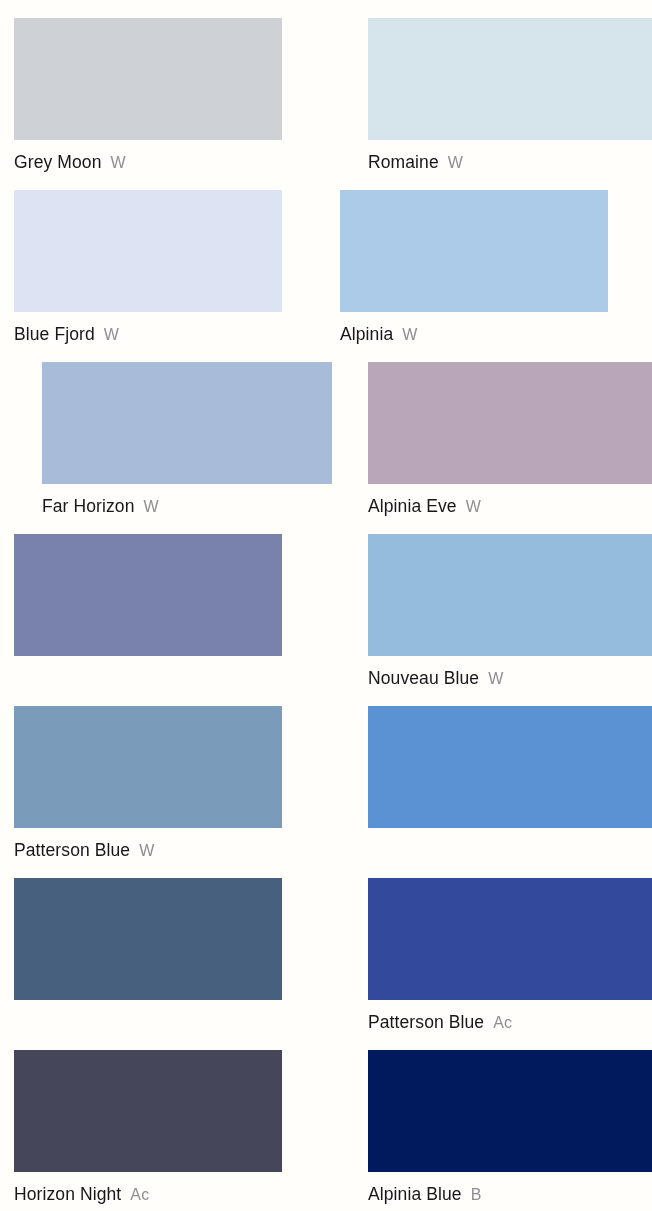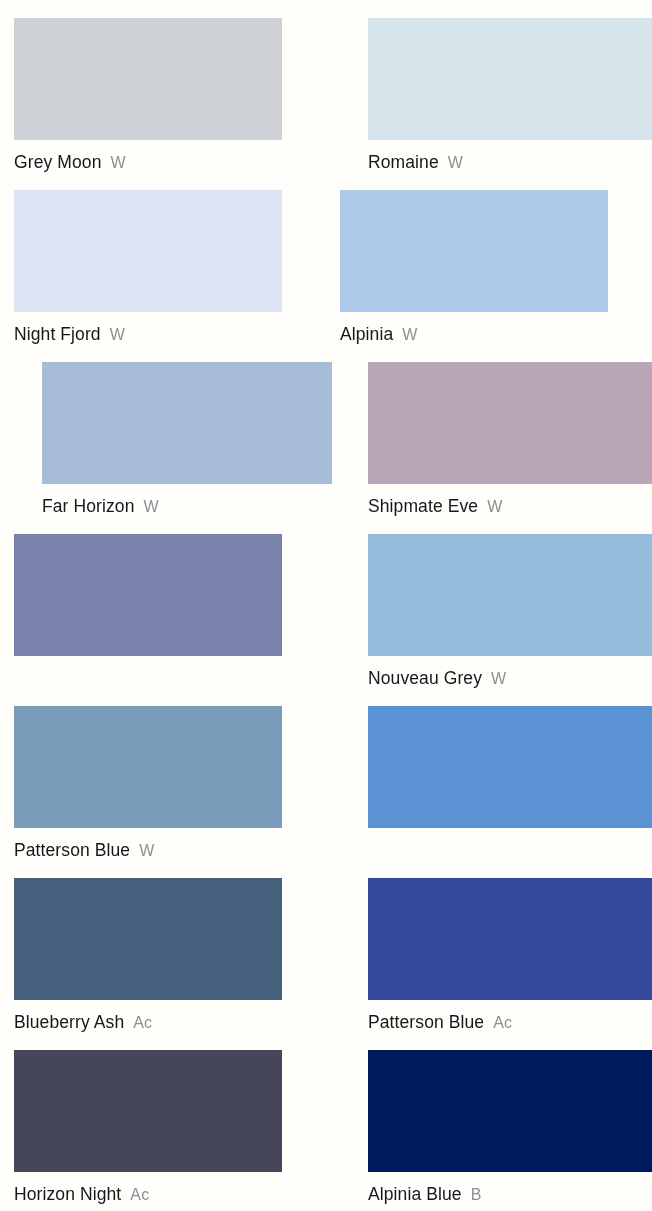--- a/index.html
+++ b/index.html
@@ -85,72 +85,69 @@
     <div class="swatch-cell col-right">
       <div class="swatch-chip" style="background-color:#d6e5ec;"></div>
       <div class="swatch-caption">
         <span class="swatch-name">Romaine</span><span class="swatch-code">W</span>
       </div>
     </div>
 
     <div class="swatch-cell col-left">
       <div class="swatch-chip" style="background-color:#dce3f2;"></div>
       <div class="swatch-caption">
-        <span class="swatch-name">Night Fjord</span><span class="swatch-code">W</span>
+        <span class="swatch-name">Blue Fjord</span><span class="swatch-code">W</span>
       </div>
     </div>
 
     <div class="swatch-cell col-left">
       <div class="swatch-chip" style="background-color:#abcbe8;"></div>
       <div class="swatch-caption">
         <span class="swatch-name">Alpinia</span><span class="swatch-code">W</span>
       </div>
     </div>
 
     <div class="swatch-cell col-right">
       <div class="swatch-chip" style="background-color:#a8bbd8;"></div>
       <div class="swatch-caption">
         <span class="swatch-name">Far Horizon</span><span class="swatch-code">W</span>
       </div>
     </div>
 
     <div class="swatch-cell col-right">
       <div class="swatch-chip" style="background-color:#b9a7b9;"></div>
       <div class="swatch-caption">
-        <span class="swatch-name">Shipmate Eve</span><span class="swatch-code">W</span>
+        <span class="swatch-name">Alpinia Eve</span><span class="swatch-code">W</span>
       </div>
     </div>
 
     <div class="swatch-cell col-left">
       <div class="swatch-chip" style="background-color:#7982ab;"></div>
     </div>
 
     <div class="swatch-cell col-right">
       <div class="swatch-chip" style="background-color:#96bcdd;"></div>
       <div class="swatch-caption">
-        <span class="swatch-name">Nouveau Grey</span><span class="swatch-code">W</span>
+        <span class="swatch-name">Nouveau Blue</span><span class="swatch-code">W</span>
       </div>
     </div>
 
     <div class="swatch-cell col-left">
       <div class="swatch-chip" style="background-color:#7b9bba;"></div>
       <div class="swatch-caption">
         <span class="swatch-name">Patterson Blue</span><span class="swatch-code">W</span>
       </div>
     </div>
 
     <div class="swatch-cell col-right">
       <div class="swatch-chip" style="background-color:#5b92d4;"></div>
     </div>
 
     <div class="swatch-cell col-left">
       <div class="swatch-chip" style="background-color:#47607d;"></div>
-      <div class="swatch-caption">
-        <span class="swatch-name">Blueberry Ash</span><span class="swatch-code">Ac</span>
-      </div>
     </div>
 
     <div class="swatch-cell col-right">
       <div class="swatch-chip" style="background-color:#33499c;"></div>
       <div class="swatch-caption">
         <span class="swatch-name">Patterson Blue</span><span class="swatch-code">Ac</span>
       </div>
     </div>
 
     <div class="swatch-cell col-left">

